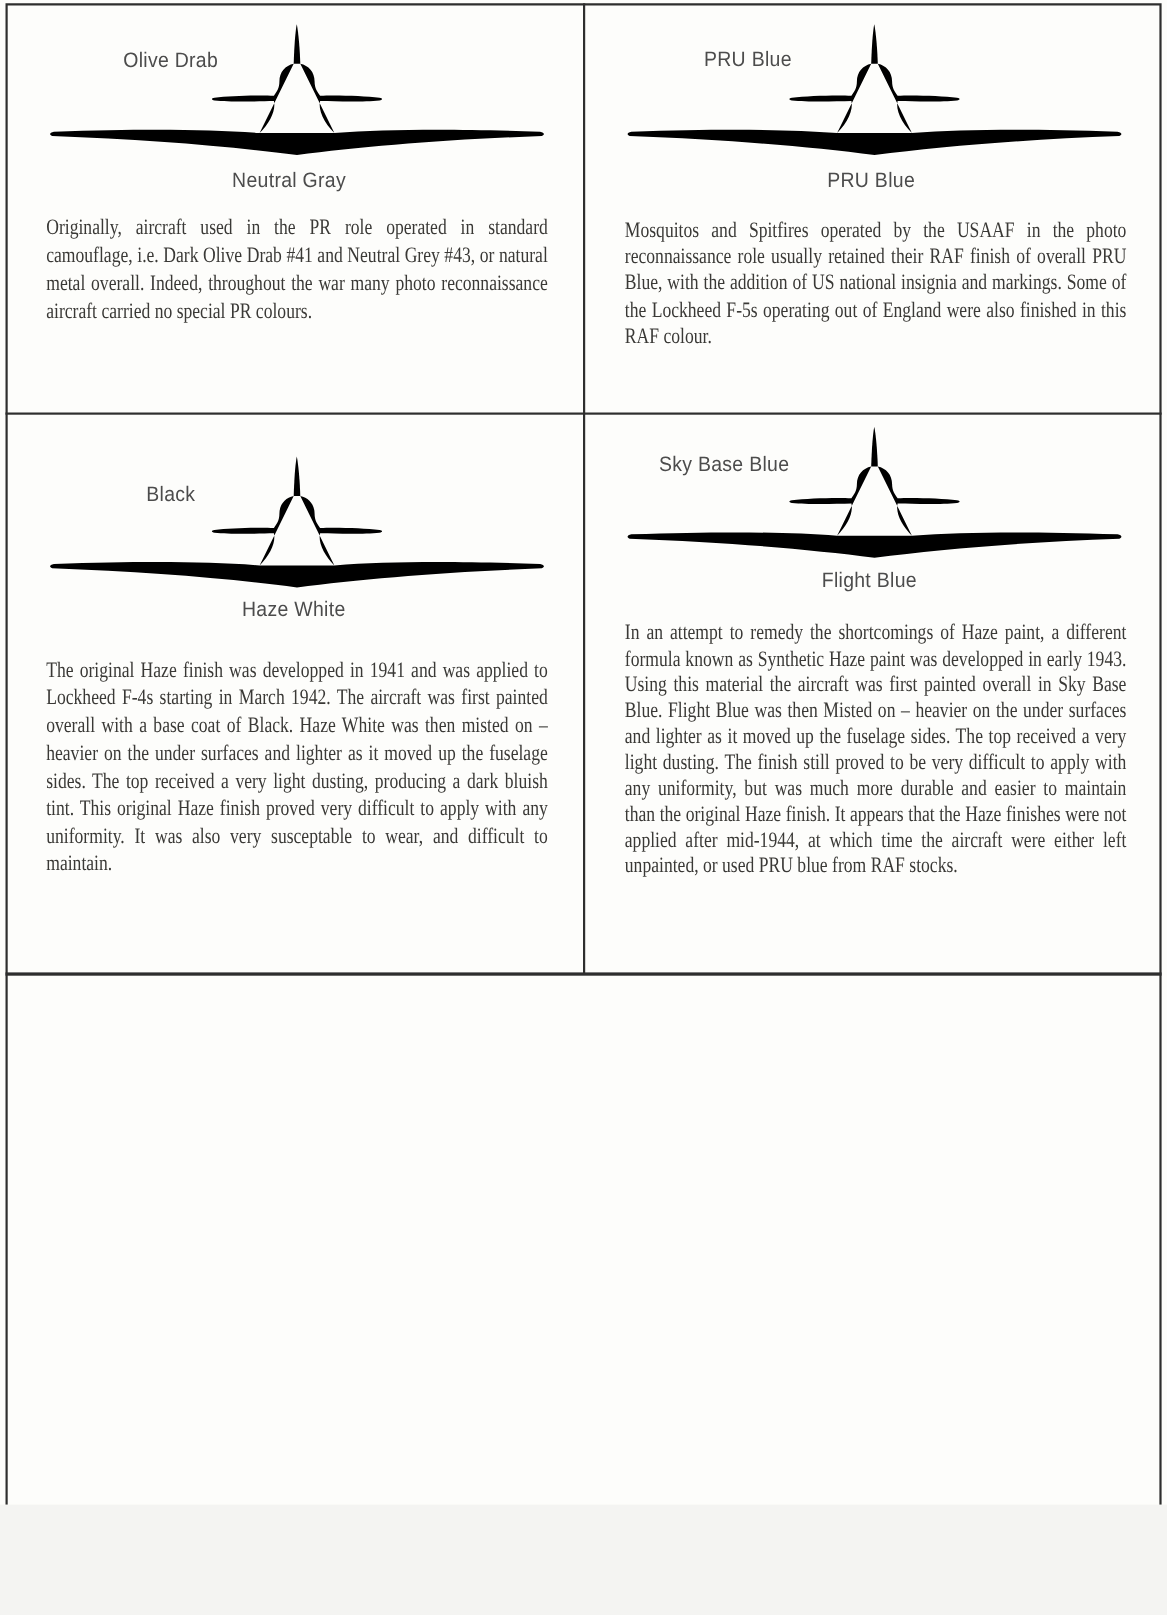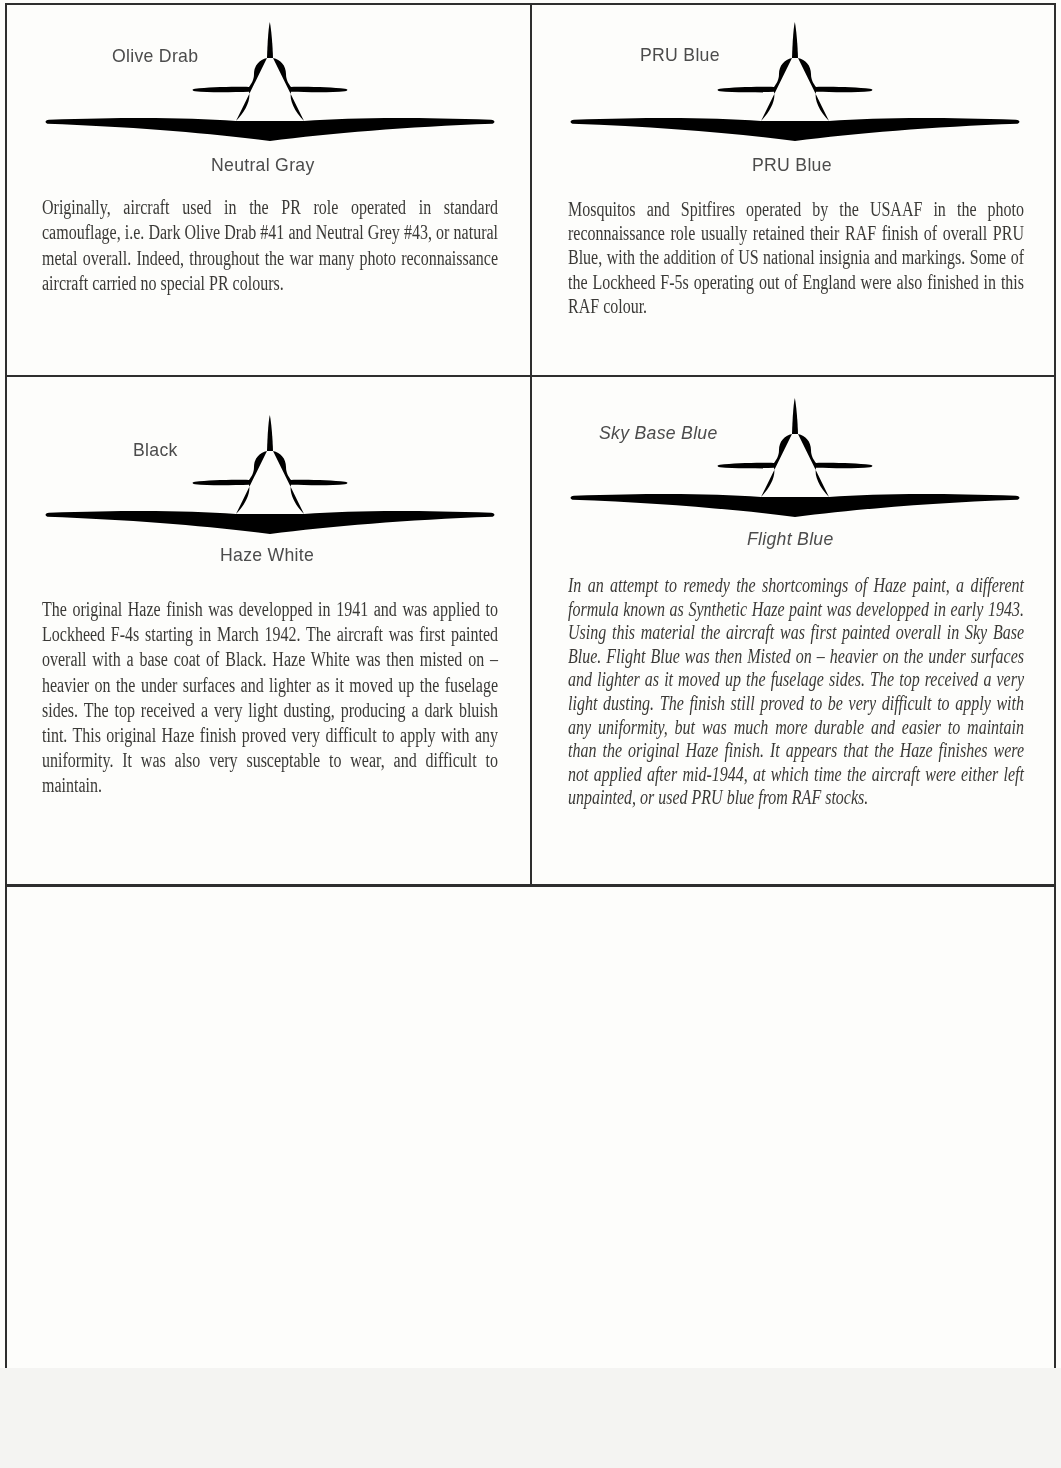--- a/index.html
+++ b/index.html
@@ -24,21 +24,21 @@
     border-bottom-width:3px;
   }
   .vdiv{position:absolute;left:530px;top:3px;width:2px;height:883px;background:var(--line);}
   .hdiv1{position:absolute;left:5px;top:375px;width:1051px;height:2px;background:var(--line);}
   .hdiv2{position:absolute;left:5px;top:884px;width:1051px;height:3px;background:var(--line);}
 
   .panel{position:absolute;}
   .panel.tl{left:6px;top:4px;width:525px;height:371px;}
   .panel.tr{left:531px;top:4px;width:525px;height:371px;text-decoration:underline;}
   .panel.bl{left:6px;top:394px;width:525px;height:507px;}
-  .panel.br{left:531px;top:377px;width:525px;height:507px;font-style:italic;}
+  .panel.br{left:531px;top:367px;width:525px;height:507px;}
   .panel.bottom-empty{left:6px;top:887px;width:1050px;height:571px;}
 
   .label{
     position:absolute;
     font-family:"Liberation Sans", sans-serif;
     font-size:19px;
     color:var(--label-ink);
     white-space:nowrap;
     transform:scaleX(0.93);
     transform-origin:0 0;

